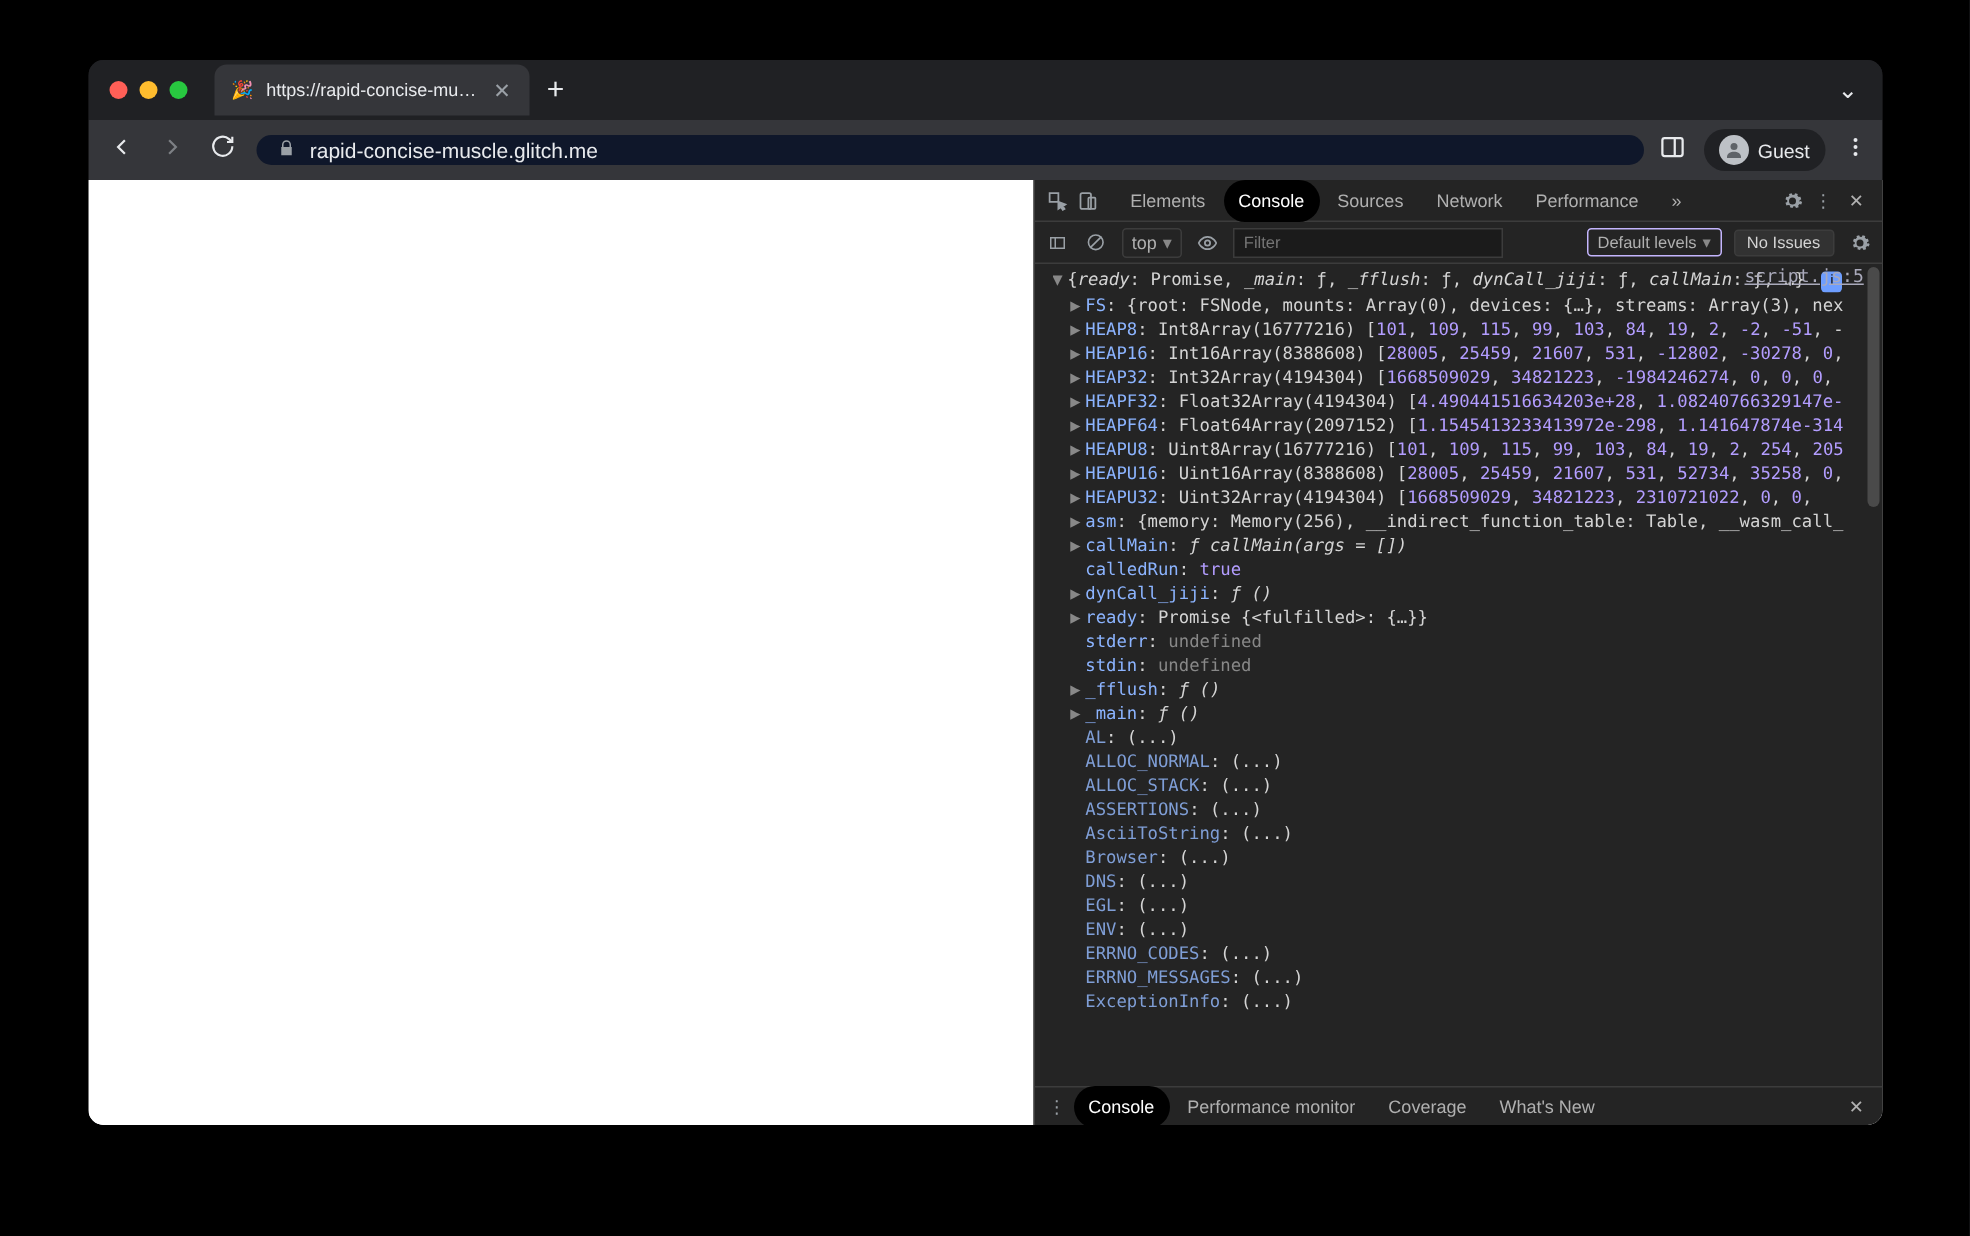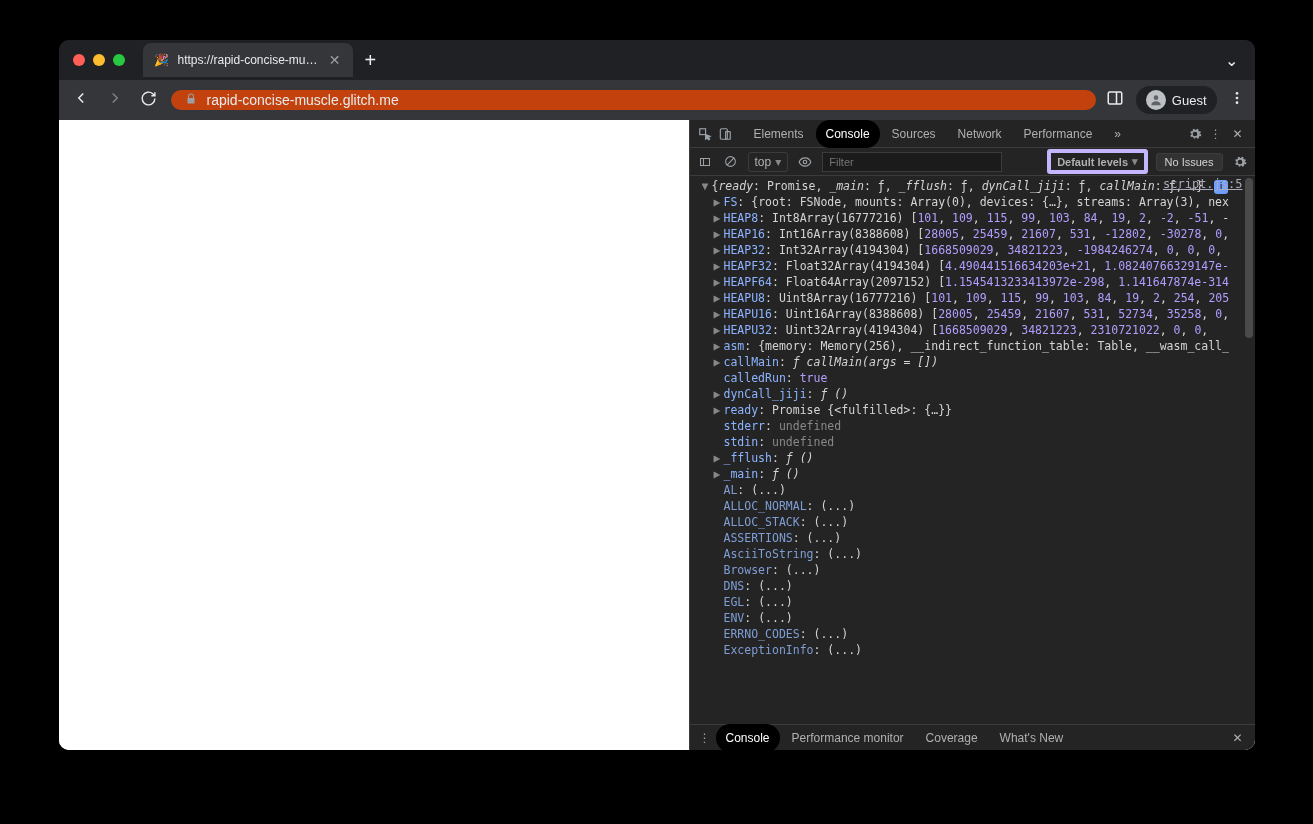--- a/index.html
+++ b/index.html
@@ -47,21 +47,21 @@
   .tab .close { color: #9aa0a6; font-size: 14px; }
   .new-tab { color: #e8eaed; font-size: 20px; margin-left: 12px; }
   .tab-chevron { margin-left: auto; color: #e8eaed; padding-right: 8px; }
   .toolbar {
     height: 40px; background: #35363a;
     display: flex; align-items: center; padding: 0 10px; gap: 10px;
   }
   .nav-btn { color: #e8eaed; width: 24px; text-align: center; }
   .nav-btn.dim { color: #7d8085; }
   .omnibox {
-    flex: 1; height: 20px; background: #c2410c;
+    flex: 1; height: 20px; background: #0f172a;
     border-radius: 20px; display: flex; align-items: center;
     padding: 0 14px; gap: 10px; color: #e8eaed; font-size: 14px;
   }
   .lock { color: #9aa0a6; font-size: 12px; }
   .right-icons { display: flex; align-items: center; gap: 12px; color: #e8eaed; }
   .guest {
     display: flex; align-items: center; gap: 6px;
     background: #202124; padding: 4px 10px; border-radius: 20px;
     font-size: 13px;
   }
@@ -88,21 +88,21 @@
     border-bottom: 1px solid #3c3c3c; padding: 0 6px; gap: 8px;
   }
   .dt-subbar .ctx {
     display: flex; align-items: center; gap: 4px; color: #b0b0b0;
     border: 1px solid #3c3c3c; padding: 2px 6px; border-radius: 3px;
   }
   .dt-subbar input {
     background: #1b1b1b; border: 1px solid #3c3c3c; color: #ddd;
     height: 20px; padding: 0 6px; font-size: 11px; width: 180px;
   }
-  .levels { color: #b0b0b0; border: 4px solid #c4b5fd; padding: 2px 6px; border-radius: 3px; font-size: 11px; display:flex; align-items:center; gap:4px;font-weight:bold;}
+  .levels { color: #b0b0b0; border: 1px solid #c4b5fd; padding: 2px 6px; border-radius: 3px; font-size: 11px; display:flex; align-items:center; gap:4px;}
   .issues { background: #323232; border: 1px solid #3c3c3c; padding: 2px 8px; border-radius: 3px; font-size: 11px; }
   .console-body {
     flex: 1; overflow: hidden; font-family: Menlo, Consolas, monospace;
     font-size: 11.5px; line-height: 16px; padding: 2px 0 0 0;
     position: relative;
   }
   .src-link { position: absolute; right: 12px; top: 0; color: #aab; text-decoration: underline; font-size: 12px; }
   .tree { padding: 0 8px 8px 12px; overflow: hidden; }
   .row { white-space: nowrap; overflow: hidden; text-overflow: ellipsis; padding-left: var(--ind, 0px); }
   .arrow { color: #888; display: inline-block; width: 10px; }
@@ -285,21 +285,21 @@
 
       <div class="console-body">
         <a class="src-link">script.js:5</a>
         <div class="scrollbar"></div>
         <div class="tree" id="tree">
             <div class="row"><span class="arrow">▼ </span><span class="punct">{</span><span class="func">ready</span><span class="punct">: </span><span class="type">Promise</span><span class="punct">, </span><span class="func">_main</span><span class="punct">: </span><span class="type">ƒ</span><span class="punct">, </span><span class="func">_fflush</span><span class="punct">: </span><span class="type">ƒ</span><span class="punct">, </span><span class="func">dynCall_jiji</span><span class="punct">: </span><span class="type">ƒ</span><span class="punct">, </span><span class="func">callMain</span><span class="punct">: </span><span class="type">ƒ</span><span class="punct">, …} </span><span class="info-badge">i</span></div>
             <div class="row" style="--ind: 12px;"><span class="arrow">▶ </span><span class="key">FS</span><span class="str">: {root: FSNode, mounts: Array(0), devices: {…}, streams: Array(3), nex</span></div>
             <div class="row" style="--ind: 12px;"><span class="arrow">▶ </span><span class="key">HEAP8</span><span class="str">: Int8Array(16777216) [</span><span class="num">101</span><span class="punct">, </span><span class="num">109</span><span class="punct">, </span><span class="num">115</span><span class="punct">, </span><span class="num">99</span><span class="punct">, </span><span class="num">103</span><span class="punct">, </span><span class="num">84</span><span class="punct">, </span><span class="num">19</span><span class="punct">, </span><span class="num">2</span><span class="punct">, </span><span class="num">-2</span><span class="punct">, </span><span class="num">-51</span><span class="punct">, -</span></div>
             <div class="row" style="--ind: 12px;"><span class="arrow">▶ </span><span class="key">HEAP16</span><span class="str">: Int16Array(8388608) [</span><span class="num">28005</span><span class="punct">, </span><span class="num">25459</span><span class="punct">, </span><span class="num">21607</span><span class="punct">, </span><span class="num">531</span><span class="punct">, </span><span class="num">-12802</span><span class="punct">, </span><span class="num">-30278</span><span class="punct">, </span><span class="num">0</span><span class="punct">,</span></div>
             <div class="row" style="--ind: 12px;"><span class="arrow">▶ </span><span class="key">HEAP32</span><span class="str">: Int32Array(4194304) [</span><span class="num">1668509029</span><span class="punct">, </span><span class="num">34821223</span><span class="punct">, </span><span class="num">-1984246274</span><span class="punct">, </span><span class="num">0</span><span class="punct">, </span><span class="num">0</span><span class="punct">, </span><span class="num">0</span><span class="punct">, </span></div>
-            <div class="row" style="--ind: 12px;"><span class="arrow">▶ </span><span class="key">HEAPF32</span><span class="str">: Float32Array(4194304) [</span><span class="num">4.490441516634203e+21</span><span class="punct">, </span><span class="num">1.08240766329147e-</span><span class="punct"></span></div>
+            <div class="row" style="--ind: 12px;"><span class="arrow">▶ </span><span class="key">HEAPF32</span><span class="str">: Float32Array(4194304) [</span><span class="num">4.490441516634203e+28</span><span class="punct">, </span><span class="num">1.08240766329147e-</span><span class="punct"></span></div>
             <div class="row" style="--ind: 12px;"><span class="arrow">▶ </span><span class="key">HEAPF64</span><span class="str">: Float64Array(2097152) [</span><span class="num">1.1545413233413972e-298</span><span class="punct">, </span><span class="num">1.141647874e-314</span><span class="punct"></span></div>
             <div class="row" style="--ind: 12px;"><span class="arrow">▶ </span><span class="key">HEAPU8</span><span class="str">: Uint8Array(16777216) [</span><span class="num">101</span><span class="punct">, </span><span class="num">109</span><span class="punct">, </span><span class="num">115</span><span class="punct">, </span><span class="num">99</span><span class="punct">, </span><span class="num">103</span><span class="punct">, </span><span class="num">84</span><span class="punct">, </span><span class="num">19</span><span class="punct">, </span><span class="num">2</span><span class="punct">, </span><span class="num">254</span><span class="punct">, </span><span class="num">205</span><span class="punct"></span></div>
             <div class="row" style="--ind: 12px;"><span class="arrow">▶ </span><span class="key">HEAPU16</span><span class="str">: Uint16Array(8388608) [</span><span class="num">28005</span><span class="punct">, </span><span class="num">25459</span><span class="punct">, </span><span class="num">21607</span><span class="punct">, </span><span class="num">531</span><span class="punct">, </span><span class="num">52734</span><span class="punct">, </span><span class="num">35258</span><span class="punct">, </span><span class="num">0</span><span class="punct">,</span></div>
             <div class="row" style="--ind: 12px;"><span class="arrow">▶ </span><span class="key">HEAPU32</span><span class="str">: Uint32Array(4194304) [</span><span class="num">1668509029</span><span class="punct">, </span><span class="num">34821223</span><span class="punct">, </span><span class="num">2310721022</span><span class="punct">, </span><span class="num">0</span><span class="punct">, </span><span class="num">0</span><span class="punct">,</span></div>
             <div class="row" style="--ind: 12px;"><span class="arrow">▶ </span><span class="key">asm</span><span class="str">: {memory: Memory(256), __indirect_function_table: Table, __wasm_call_</span></div>
             <div class="row" style="--ind: 12px;"><span class="arrow">▶ </span><span class="key">callMain</span><span class="punct">: </span><span class="func">ƒ callMain(args = [])</span></div>
             <div class="row" style="--ind: 12px;"><span class="arrow">  </span><span class="key">calledRun</span><span class="punct">: </span><span class="true">true</span></div>
             <div class="row" style="--ind: 12px;"><span class="arrow">▶ </span><span class="key">dynCall_jiji</span><span class="punct">: </span><span class="func">ƒ ()</span></div>
             <div class="row" style="--ind: 12px;"><span class="arrow">▶ </span><span class="key">ready</span><span class="str">: Promise {&lt;fulfilled&gt;: {…}}</span></div>
             <div class="row" style="--ind: 12px;"><span class="arrow">  </span><span class="key">stderr</span><span class="punct">: </span><span class="dim">undefined</span></div>
@@ -309,20 +309,21 @@
             <div class="row" style="--ind: 12px;"><span class="arrow">  </span><span class="keydim">AL</span><span class="str">: (...)</span></div>
             <div class="row" style="--ind: 12px;"><span class="arrow">  </span><span class="keydim">ALLOC_NORMAL</span><span class="str">: (...)</span></div>
             <div class="row" style="--ind: 12px;"><span class="arrow">  </span><span class="keydim">ALLOC_STACK</span><span class="str">: (...)</span></div>
             <div class="row" style="--ind: 12px;"><span class="arrow">  </span><span class="keydim">ASSERTIONS</span><span class="str">: (...)</span></div>
             <div class="row" style="--ind: 12px;"><span class="arrow">  </span><span class="keydim">AsciiToString</span><span class="str">: (...)</span></div>
             <div class="row" style="--ind: 12px;"><span class="arrow">  </span><span class="keydim">Browser</span><span class="str">: (...)</span></div>
             <div class="row" style="--ind: 12px;"><span class="arrow">  </span><span class="keydim">DNS</span><span class="str">: (...)</span></div>
             <div class="row" style="--ind: 12px;"><span class="arrow">  </span><span class="keydim">EGL</span><span class="str">: (...)</span></div>
             <div class="row" style="--ind: 12px;"><span class="arrow">  </span><span class="keydim">ENV</span><span class="str">: (...)</span></div>
             <div class="row" style="--ind: 12px;"><span class="arrow">  </span><span class="keydim">ERRNO_CODES</span><span class="str">: (...)</span></div>
+            <div class="row" style="--ind: 12px;"><span class="arrow">  </span><span class="keydim">ERRNO_MESSAGES</span><span class="str">: (...)</span></div>
             <div class="row" style="--ind: 12px;"><span class="arrow">  </span><span class="keydim">ExceptionInfo</span><span class="str">: (...)</span></div>
           </div>
       </div>
 
       <div class="drawer">
         <span class="dt-ico">⋮</span>
         <div class="dt-tab active">
             <span>Console</span>
           </div>
         <div class="dt-tab">

